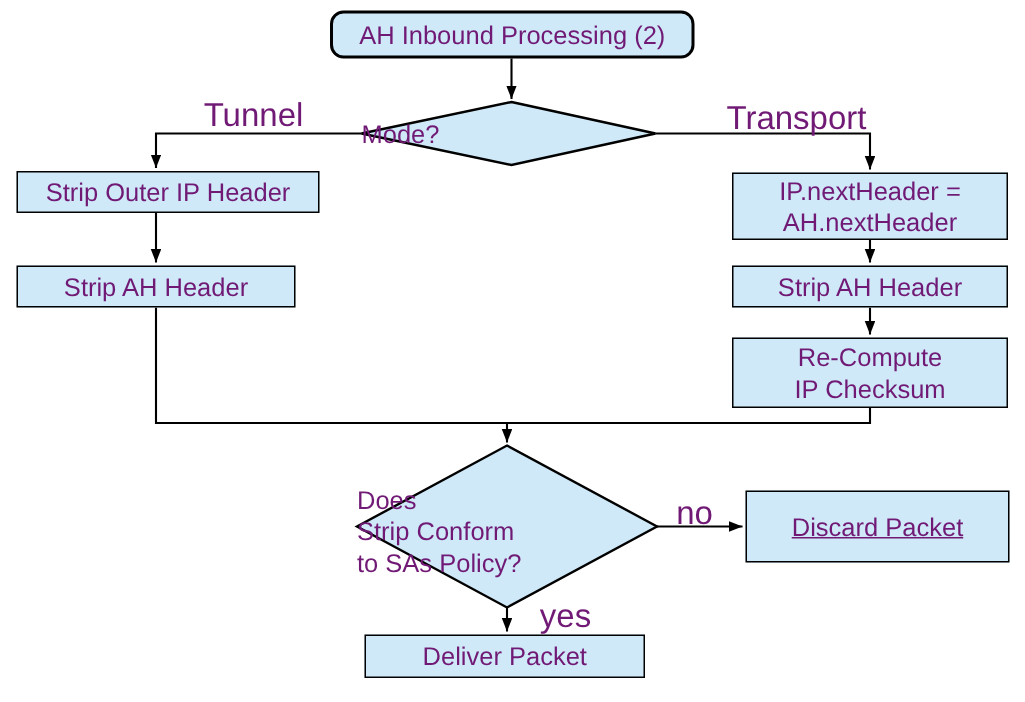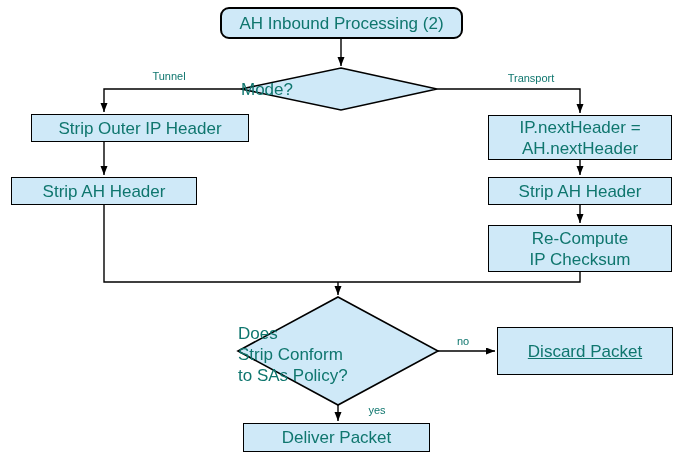--- a/index.html
+++ b/index.html
@@ -1,34 +1,34 @@
 <!DOCTYPE html>
 <html><head>
 <meta charset="utf-8">
 <style>
   html,body{margin:0;padding:0;background:#ffffff;}
   .canvas{
     position:relative;width:683px;height:468px;background:#ffffff;
-    font-family:"Liberation Sans",sans-serif;color:#0f766e;overflow:hidden;
+    font-family:"Liberation Sans",sans-serif;color:#701a75;overflow:hidden;
   }
   .wires{position:absolute;left:0;top:0;}
   .wire{stroke:#000;stroke-width:1.4;fill:none;}
   .diamond{fill:#cfe9f8;stroke:#000;stroke-width:1.6;}
   .node{
     position:absolute;background:#cfe9f8;border:1.6px solid #000;
     display:flex;flex-direction:column;align-items:center;justify-content:center;
     font-size:17px;line-height:21px;text-align:center;box-sizing:border-box;
     white-space:nowrap;
   }
   .node.rounded{border-radius:9px;border-width:2px;}
   .overlay-label{
     position:absolute;font-size:17px;line-height:21px;
   }
   .edge-label{
-    position:absolute;font-size:11px;line-height:17px;text-align:center;
+    position:absolute;font-size:22px;line-height:17px;text-align:center;
   }
 </style>
 </head>
 <body>
 
 <div class="canvas">
 
   <svg class="wires" width="683" height="468" viewBox="0 0 683 468">
     <defs>
       <marker id="arrow" markerUnits="userSpaceOnUse" markerWidth="10" markerHeight="8" refX="9" refY="3.5" orient="auto">
@@ -60,21 +60,21 @@
     <polygon class="diamond" points="338,297 438,351 338,405 238,351"></polygon>
   </svg>
 
   <div class="node rounded" style="left:220px;top:7px;width:243px;height:32px;">AH Inbound Processing (2)</div>
 
   <div class="overlay-label" style="left:241px;top:79px;width:196px;">Mode?</div>
 
   <div class="edge-label" style="left:119px;top:68px;width:100px;">Tunnel</div>
   <div class="edge-label" style="left:481px;top:70px;width:100px;">Transport</div>
 
-  <div class="node" style="left:11px;top:114px;width:218px;height:28px;margin-left:20px;">Strip Outer IP Header</div>
+  <div class="node" style="left:11px;top:114px;width:202px;height:28px;">Strip Outer IP Header</div>
   <div class="node" style="left:11px;top:177px;width:186px;height:28px;">Strip AH Header</div>
 
   <div class="node" style="left:488px;top:115px;width:184px;height:45px;">
     <div>IP.nextHeader =</div>
     <div>AH.nextHeader</div>
   </div>
   <div class="node" style="left:488px;top:177px;width:184px;height:28px;">Strip AH Header</div>
   <div class="node" style="left:488px;top:225px;width:184px;height:47px;">
     <div>Re-Compute</div>
     <div>IP Checksum</div>

